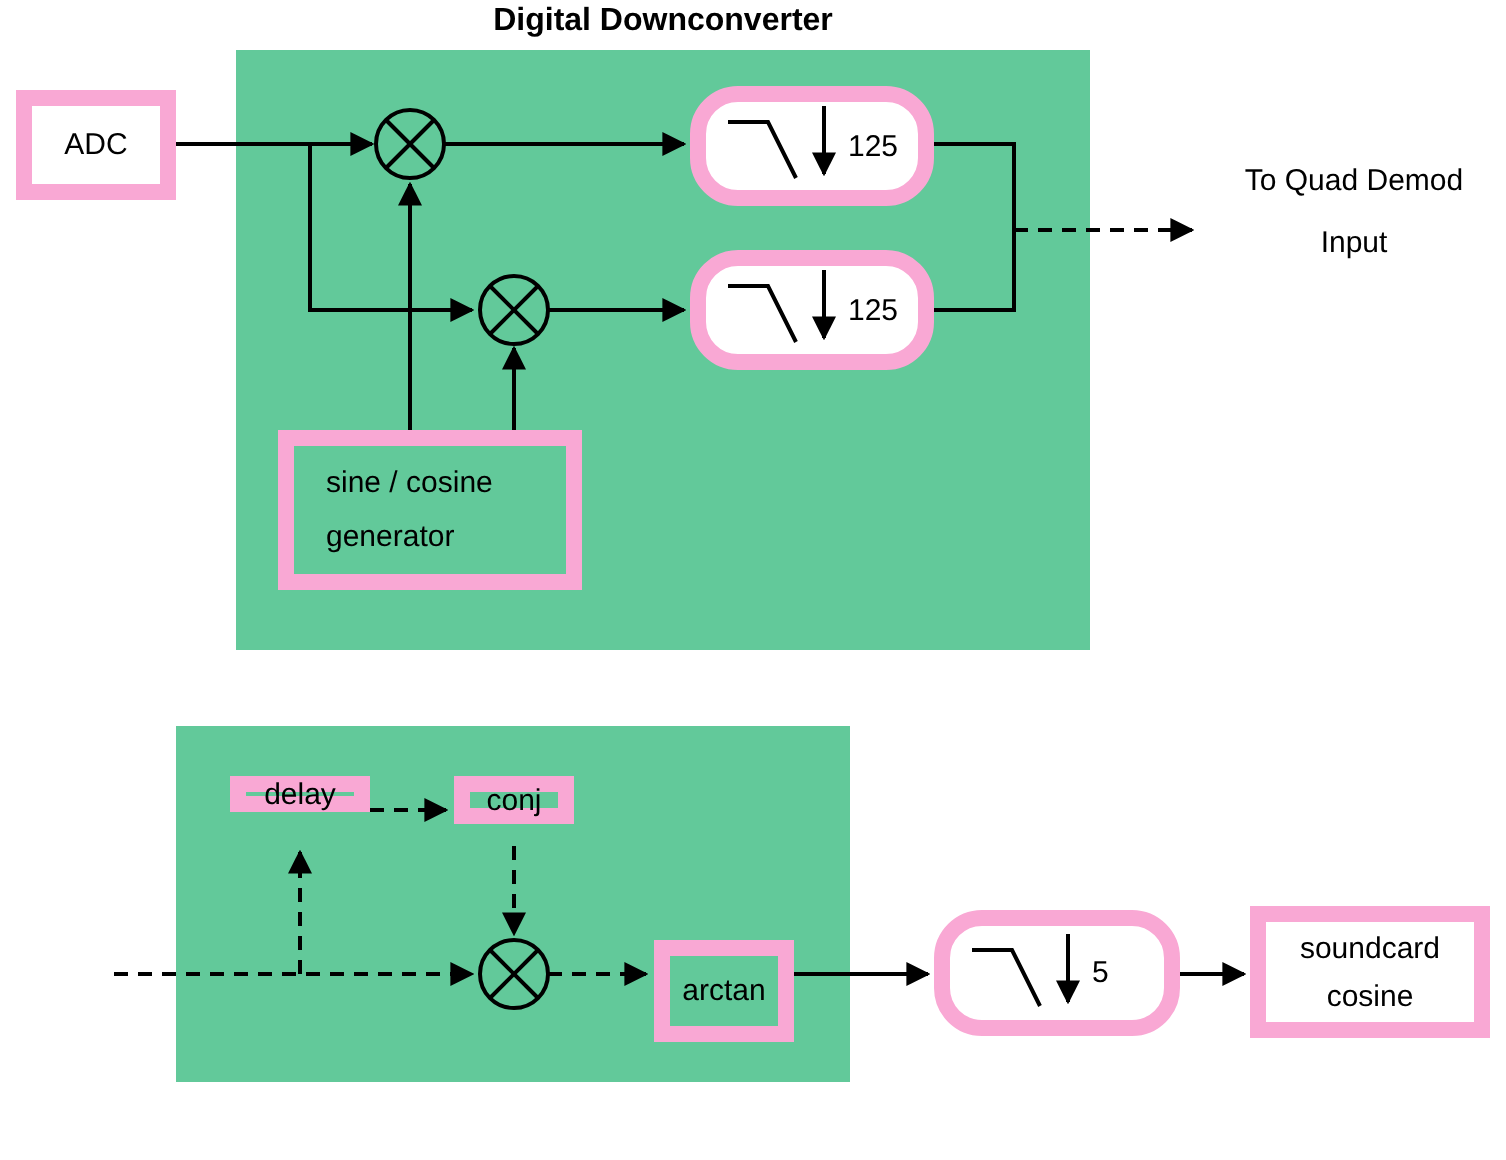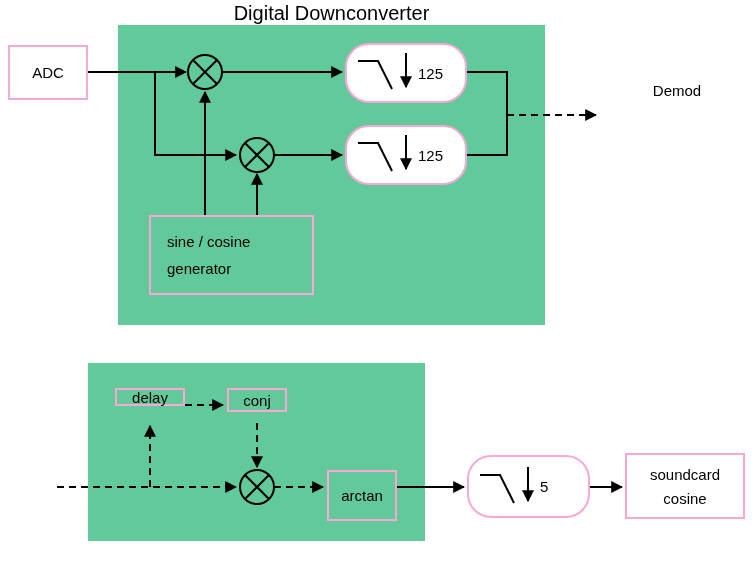--- a/index.html
+++ b/index.html
@@ -6,32 +6,32 @@
   body { font-family:"Liberation Sans", "DejaVu Sans", sans-serif; color:#000; }
   .canvas { position:relative; width:753px; height:580px; background:#fff; overflow:hidden; }
 
   .region { position:absolute; background:#62C99A; z-index:0; }
 
   svg.wires { position:absolute; left:0; top:0; z-index:1; }
   .wires line, .wires polyline { stroke:#000; stroke-width:2; fill:none; }
   .wires .dash { stroke-dasharray:7 5; }
   .mult { fill:#62C99A; stroke:#000; stroke-width:2; }
 
-  .box { position:absolute; box-sizing:border-box; border:2px solid #f9a8d4;
+  .box { position:absolute; box-sizing:border-box; border:8px solid #f9a8d4;
          display:flex; align-items:center; justify-content:center;
          font-size:15px; z-index:2; }
   .box.white { background:#ffffff; }
   .box.green { background:#62C99A; }
   .box.col { flex-direction:column; gap:7px; }
   .box.left-align { align-items:flex-start; padding-left:16px; gap:10px; }
   .box.filter { justify-content:flex-start; padding-left:6px; gap:3px;border-radius:24px; }
   .wire-thin { stroke:#000; stroke-width:2; fill:none; }
   .num { font-size:15px; }
 
-  .title { position:absolute; font-size:20px; z-index:3; }
+  .title { position:absolute; font-size:16px; z-index:3;font-weight:bold; }
   .out-label { position:absolute; font-size:15px; text-align:center;
                display:flex; flex-direction:column; gap:14px; z-index:3; }
 </style>
 </head>
 <body>
 
 <div class="canvas">
 
   <div class="region" style="left:118px;top:25px;width:427px;height:300px"></div>
   <div class="region" style="left:88px;top:363px;width:337px;height:178px"></div>
@@ -97,27 +97,28 @@
   </div>
 
   <div class="box white filter" style="left:345px;top:125px;width:122px;height:60px">
     <svg width="62" height="48" viewBox="0 0 62 48">
       <path class="wire-thin" d="M5 12 L25 12 L39 40"></path>
       <line class="wire-thin" x1="53" y1="4" x2="53" y2="38" marker-end="url(#ah)"></line>
     </svg>
     <span class="num">125</span>
   </div>
 
-  <div class="box green col left-align" style="left:149px;top:215px;width:165px;height:80px">
+  <div class="box green col left-align" style="left:139px;top:215px;width:152px;height:80px">
     <span>sine / cosine</span>
     <span>generator</span>
   </div>
 
   <div class="out-label" style="left:602px;top:82px;width:150px">
-    <div>Demod</div>
+    <div>To Quad Demod</div>
+    <div>Input</div>
   </div>
 
   <div class="box green" style="left:115px;top:388px;width:70px;height:18px">
     <span>delay</span>
   </div>
 
   <div class="box green" style="left:227px;top:388px;width:60px;height:24px">
     <span>conj</span>
   </div>
 

